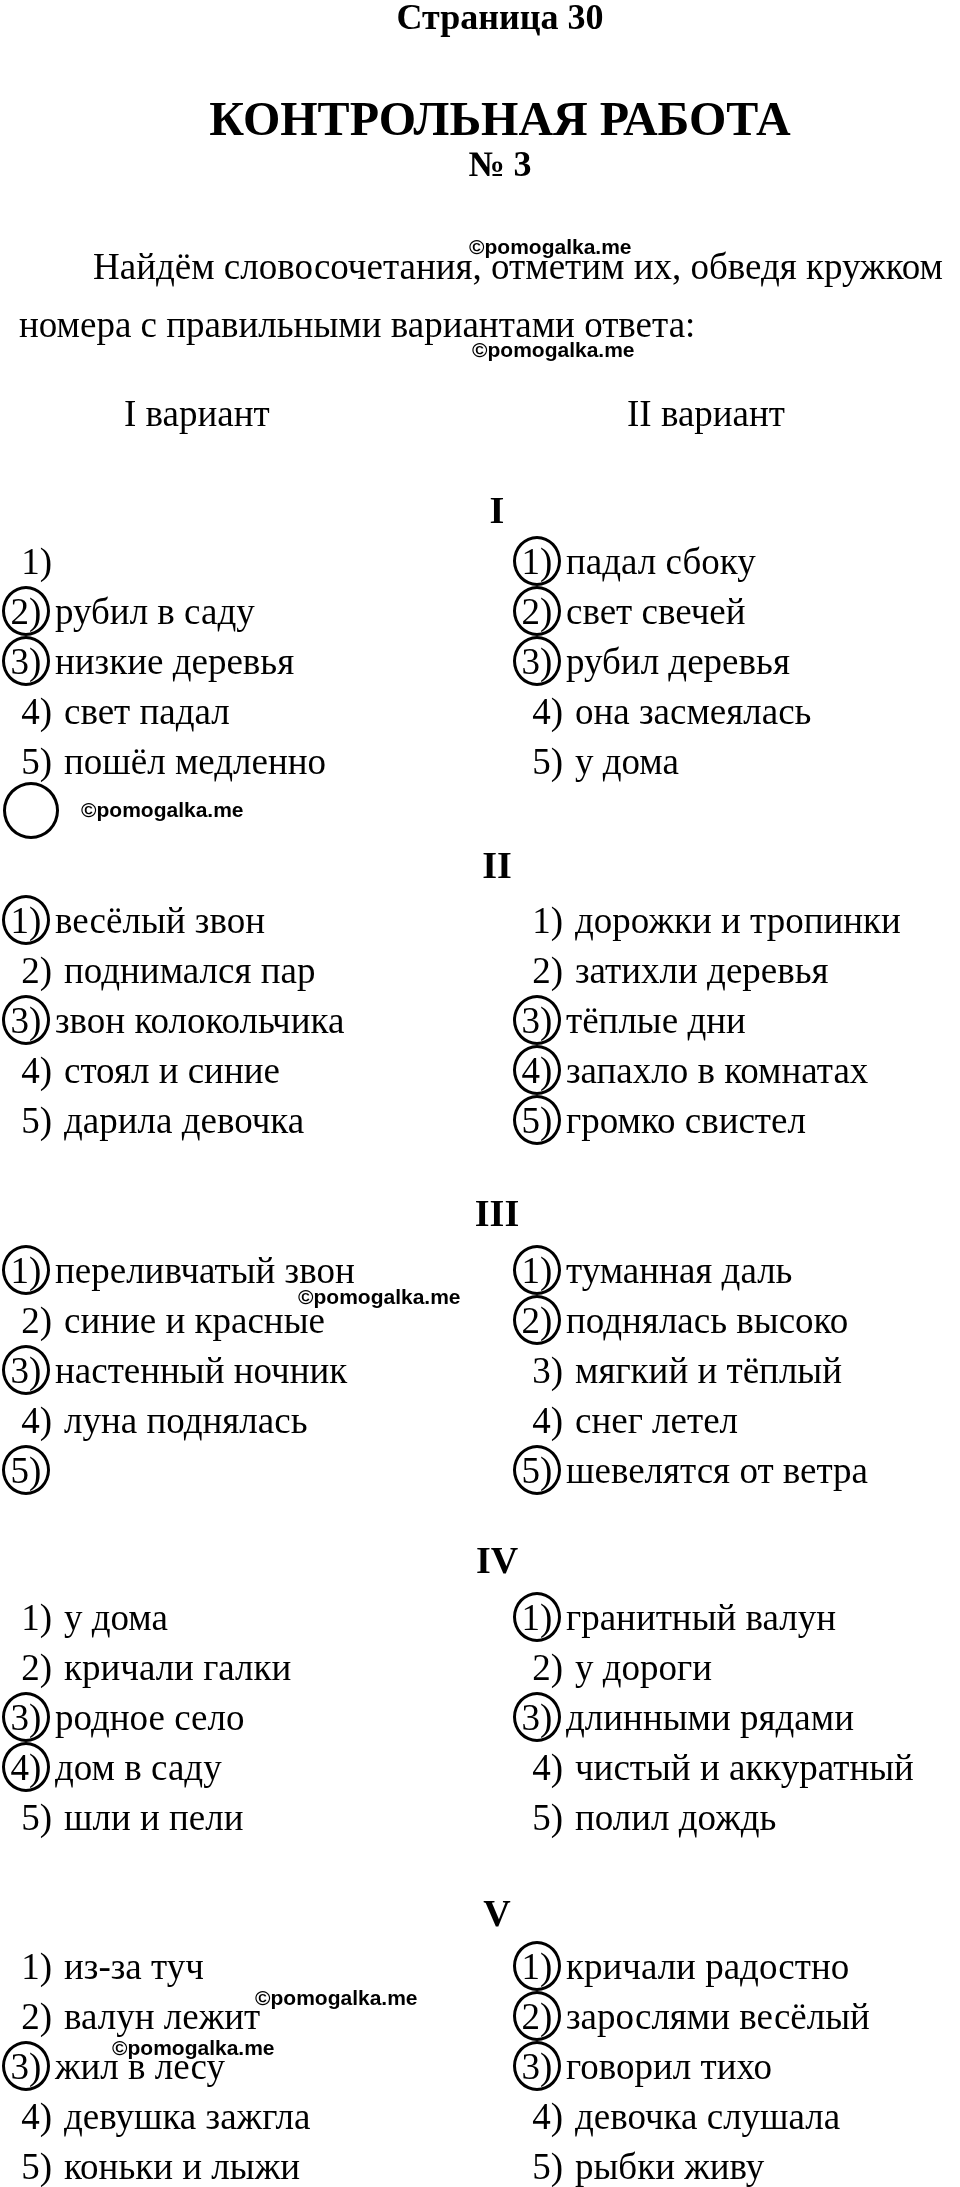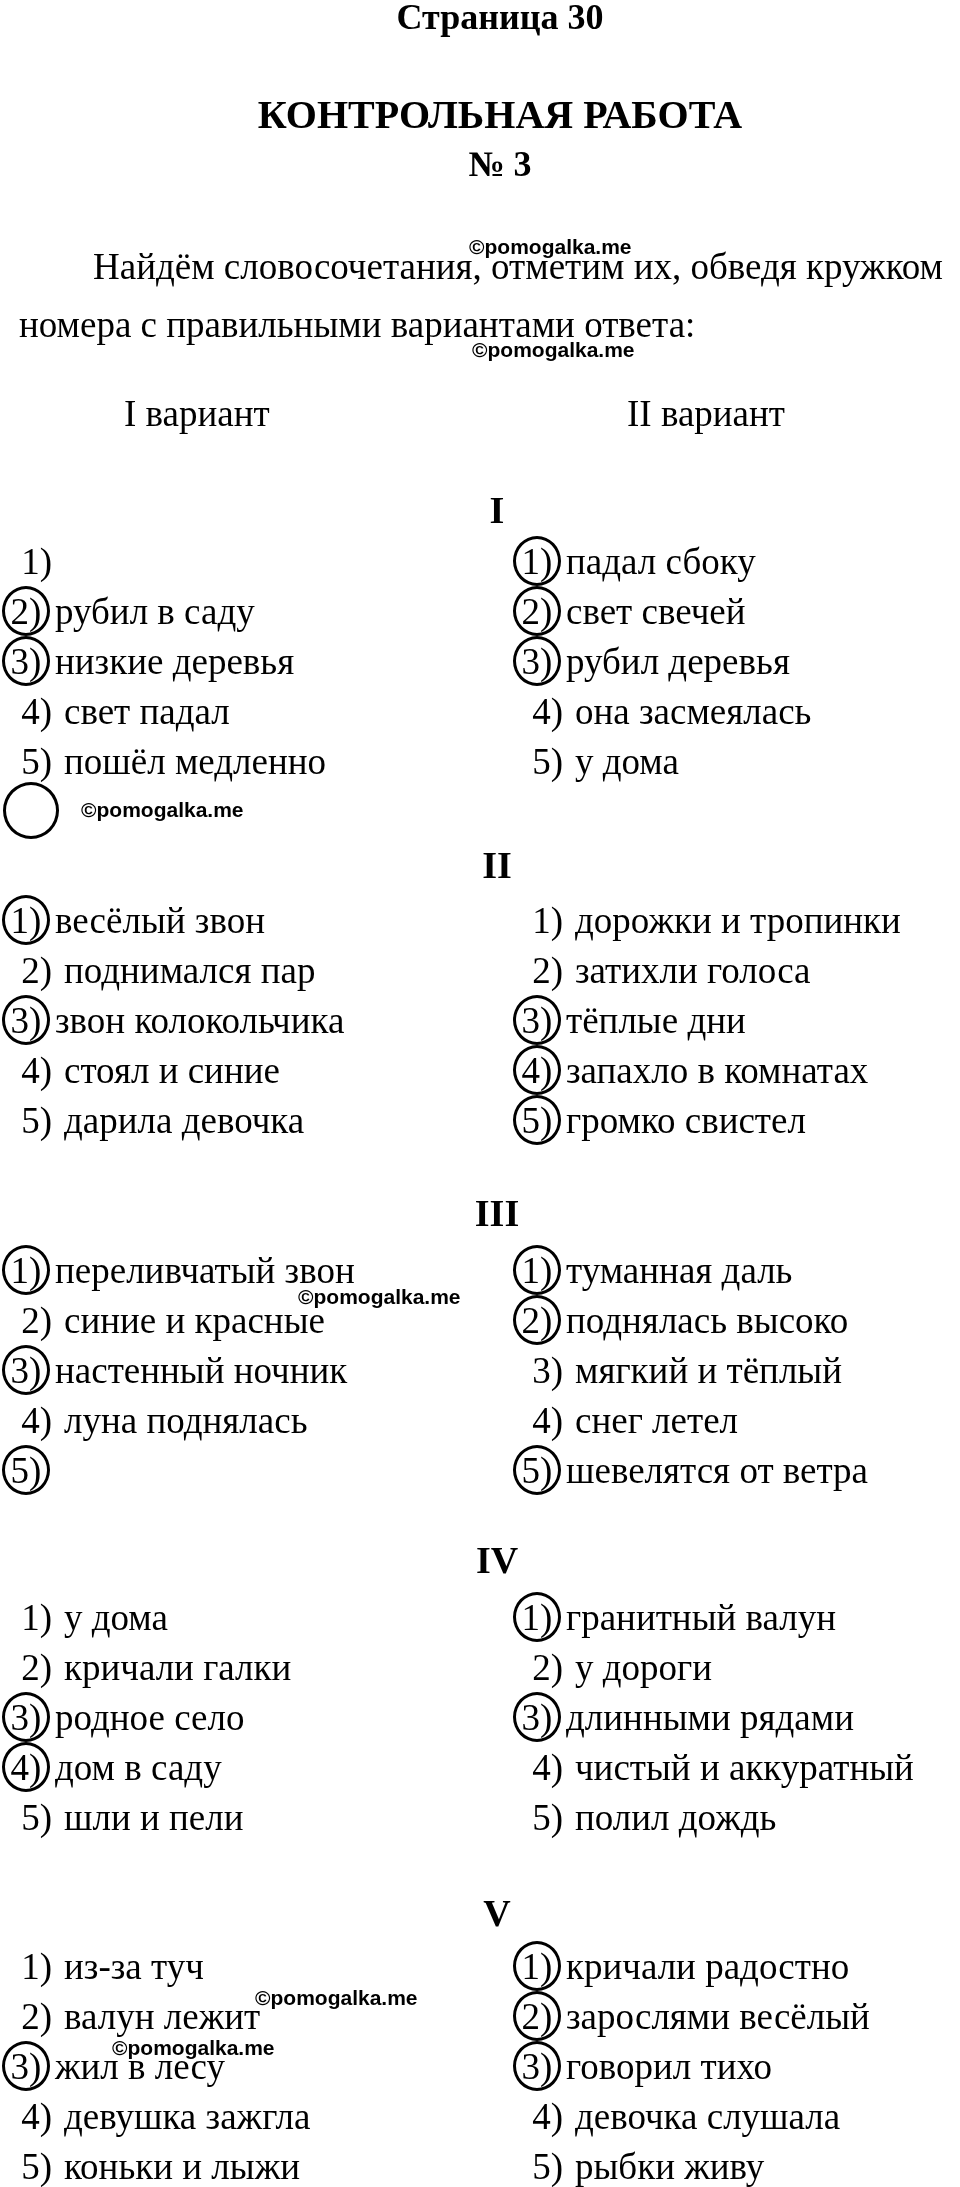--- a/index.html
+++ b/index.html
@@ -8,21 +8,21 @@
     position:relative;
     width:960px; height:2187px;
     overflow:hidden;
     color:#000;
     font-family:"Liberation Serif","DejaVu Serif",serif;
   }
   .abs { position:absolute; }
   .center { left:0; right:0; text-align:center; }
 
   #page-title   { top:-4px;  font-size:36px; font-weight:bold; padding-left:40px; }
-  #work-heading { top:91px;  font-size:40px; font-weight:bold; padding-left:40px; }
+  #work-heading { top:91px;  font-size:48px; font-weight:bold; padding-left:40px; }
   #work-number  { top:143px; font-size:36px; font-weight:bold; padding-left:40px; }
 
   .intro { font-size:37px; left:19px; width:941px; white-space:nowrap; }
   #intro-line1 { top:245px; text-indent:74px; }
   #intro-line2 { top:303px; }
 
   .variant-header { top:392px; font-size:37px; font-weight:normal; white-space:nowrap; }
   #variant-left  { left:124px; }
   #variant-right { left:627px; }
 
@@ -154,21 +154,21 @@
           <span class="label">дарила девочка</span>
         </div>
       </div>
       <div class="col right" style="top: 895px;">
         <div class="row">
           <span class="badge">1)</span>
           <span class="label">дорожки и тропинки</span>
         </div>
         <div class="row">
           <span class="badge">2)</span>
-          <span class="label">затихли голоса</span>
+          <span class="label">затихли деревья</span>
         </div>
         <div class="row circled">
           <span class="badge circle">3)</span>
           <span class="label">тёплые дни</span>
         </div>
         <div class="row circled">
           <span class="badge circle">4)</span>
           <span class="label">запахло в комнатах</span>
         </div>
         <div class="row circled">

